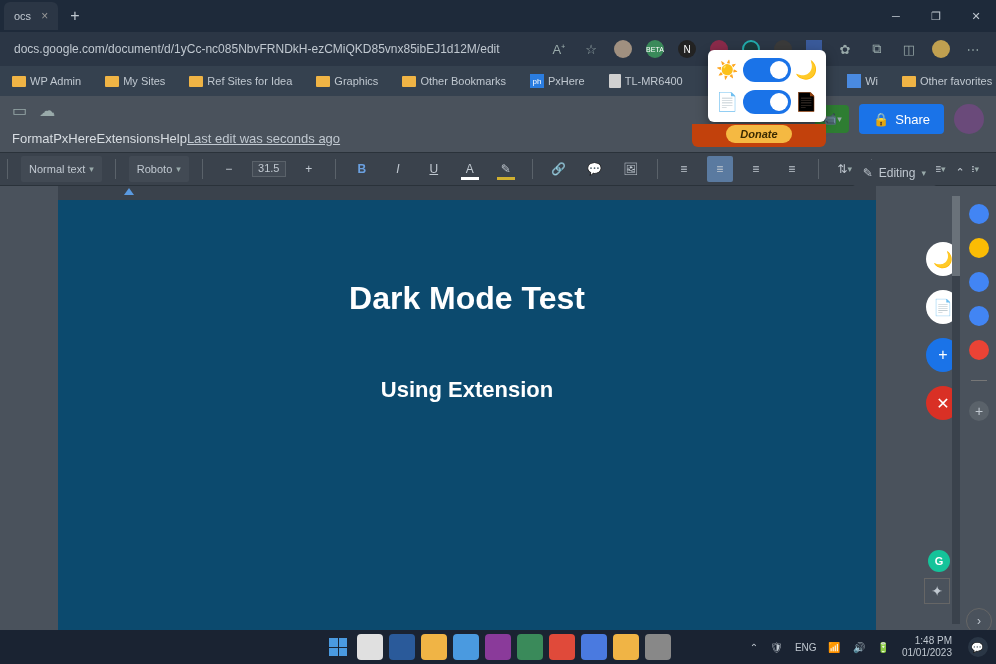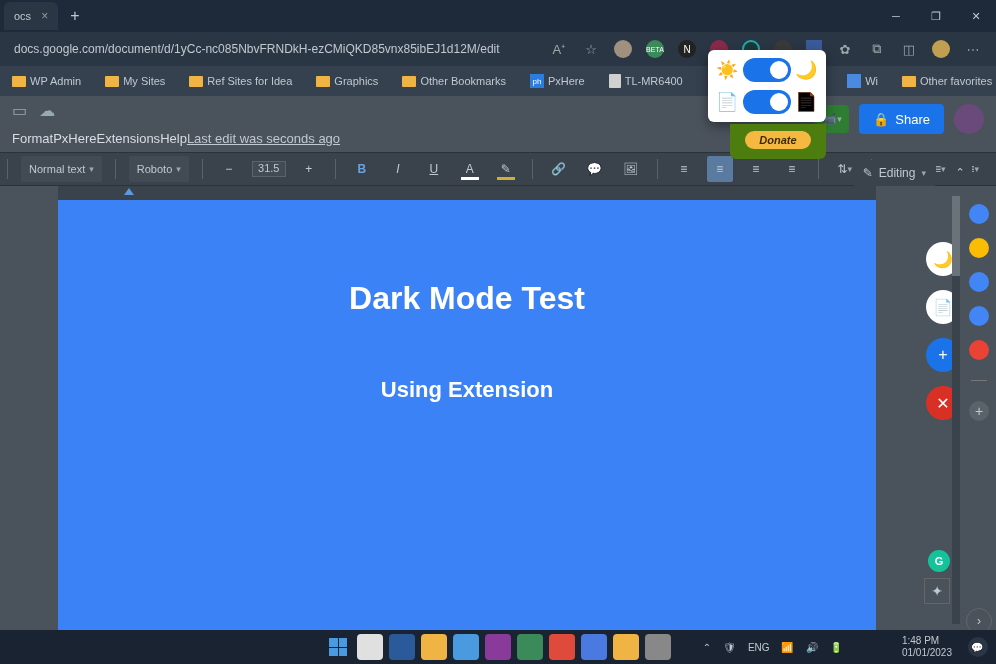--- a/index.html
+++ b/index.html
@@ -36,50 +36,50 @@
 .tsep { width:1px; height:20px; background:#5a626a; margin:0 3px; }
 .fsize { width:34px; height:16px; background:#424a54; color:#c0c8d0; font-size:11px; text-align:center; border:1px solid #5a626a; }
 .color-a { position:relative; }
 .color-a::after { content:''; position:absolute; bottom:2px; left:4px; right:4px; height:3px; background:#fff; }
 .hl-a { position:relative; }
 .hl-a::after { content:''; position:absolute; bottom:2px; left:4px; right:4px; height:3px; background:#d0b030; }
 .chev { font-size:9px; color:#9aa; }
 .ruler { height:14px; background:#4a525c; position:relative; }
 .ruler-inner { position:absolute; left:58px; right:120px; height:14px; background:#3a424c; }
 .ruler-inner::before { content:''; position:absolute; left:66px; top:2px; width:0; height:0; border-left:5px solid transparent; border-right:5px solid transparent; border-bottom:7px solid #5a9ae0; }
-.page-wrap { position:absolute; top:104px; left:58px; right:120px; bottom:34px; background:#3b82f6; overflow:hidden; }
+.page-wrap { position:absolute; top:104px; left:58px; right:120px; bottom:34px; background:#0c4a6e; overflow:hidden; }
 .page-content { padding:80px 60px; color:#fff; text-align:center; }
 .h1 { font-size:32px; font-weight:700; margin-bottom:60px; }
 .h2 { font-size:22px; font-weight:700; }
 .editing-btn { position:absolute; right:60px; top:64px; height:26px; background:#3a424c; color:#c0c8d0; font-size:12px; display:flex; align-items:center; gap:6px; padding:0 10px; border-radius:2px; }
 .collapse-btn { position:absolute; right:24px; top:64px; width:24px; height:24px; background:#3a424c; color:#c0c8d0; display:flex; align-items:center; justify-content:center; font-size:11px; }
 .right-sidebar { position:absolute; right:36px; top:146px; display:flex; flex-direction:column; gap:14px; align-items:center; }
 .rs-btn { width:34px; height:34px; border-radius:50%; display:flex; align-items:center; justify-content:center; font-size:16px; }
 .rs-white { background:#fff; }
 .rs-blue { background:#1a73e8; color:#fff; }
 .rs-red { background:#d93025; color:#fff; }
 .side-panel { position:absolute; right:0; top:96px; bottom:0; width:34px; background:#4a525c; display:flex; flex-direction:column; align-items:center; padding-top:12px; gap:14px; }
 .sp-icon { width:20px; height:20px; border-radius:50%; }
 .ext-popup { position:absolute; top:50px; right:170px; width:118px; background:#fff; border-radius:6px; padding:8px; display:flex; flex-direction:column; gap:8px; z-index:100; box-shadow:0 4px 12px rgba(0,0,0,.4); }
 .ext-row { display:flex; align-items:center; justify-content:space-between; }
 .ext-icon { font-size:18px; }
 .toggle { width:48px; height:24px; background:#1a73e8; border-radius:12px; position:relative; }
 .toggle::after { content:''; position:absolute; right:3px; top:3px; width:18px; height:18px; background:#fff; border-radius:50%; }
-.ext-help { position:absolute; top:124px; right:170px; width:96px; background:#4d7c0f; padding:6px; border-radius:0 0 6px 6px; text-align:center; z-index:100; }
+.ext-help { position:absolute; top:124px; right:170px; width:134px; background:#c2410c; padding:0; border-radius:0 0 6px 6px; text-align:center; z-index:100; }
 .donate { background:#f5b942; color:#3a2a00; font-size:11px; font-style:italic; font-weight:700; padding:3px 14px; border-radius:12px; display:inline-block; margin-bottom:4px; }
 .helptxt { color:#d0d0d0; font-size:10px; line-height:1.3; }
 .explore { position:absolute; right:46px; bottom:60px; width:26px; height:26px; background:#4a525c; border:1px solid #666; display:flex; align-items:center; justify-content:center; color:#c0c8d0; font-size:14px; }
 .gram { position:absolute; right:46px; bottom:92px; width:22px; height:22px; border-radius:50%; background:#15c39a; color:#fff; font-size:11px; font-weight:700; display:flex; align-items:center; justify-content:center; }
 .scrollbar { position:absolute; right:36px; top:100px; bottom:40px; width:8px; background:#3a424c; }
 .scrollthumb { position:absolute; top:0; width:8px; height:80px; background:#6a727a; }
 .taskbar { position:absolute; bottom:0; left:0; right:0; height:34px; background:#1a2332; display:flex; align-items:center; }
 .tb-center { position:absolute; left:50%; transform:translateX(-50%); display:flex; gap:6px; }
 .tb-icon { width:26px; height:26px; border-radius:4px; display:flex; align-items:center; justify-content:center; font-size:14px; }
 .tb-right { margin-left:auto; display:flex; align-items:center; gap:12px; padding-right:8px; color:#c0c8d0; font-size:10px; }
-.clock { line-height:1.2;margin-left:47px; }
+.clock { text-align:right; line-height:1.2; }
 .show-desk { width:20px; height:20px; border-radius:50%; background:#2a3645; color:#c0c8d0; display:flex; align-items:center; justify-content:center; margin-left:4px; }
 .win-icon { width:18px; height:18px; display:grid; grid-template-columns:1fr 1fr; grid-template-rows:1fr 1fr; gap:1px; }
 .win-icon div { background:#4a9ae0; }
 </style>
 </head>
 <body>
 
 <div class="titlebar">
   <div class="tab">
     <span>ocs</span>

